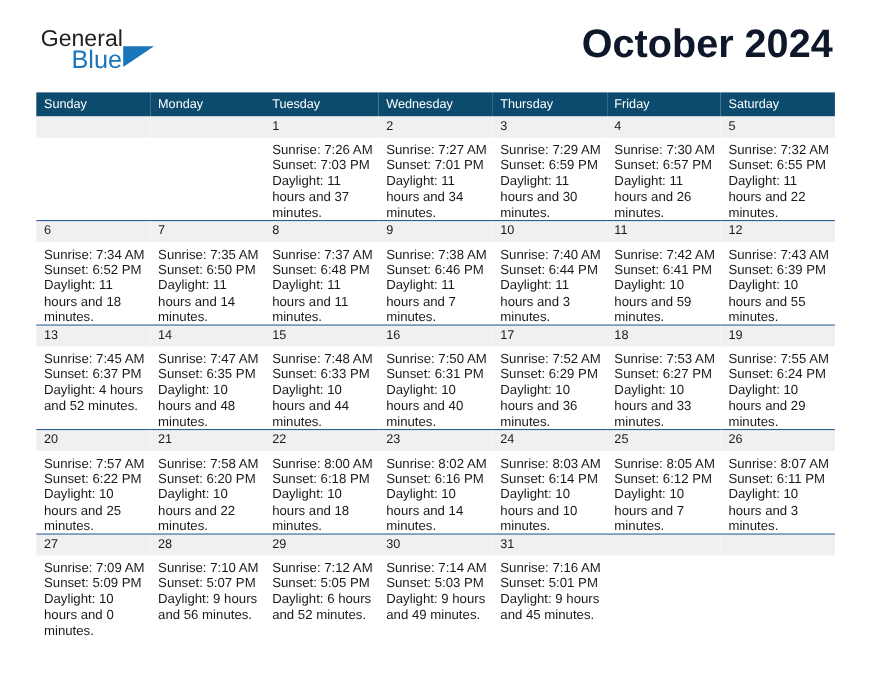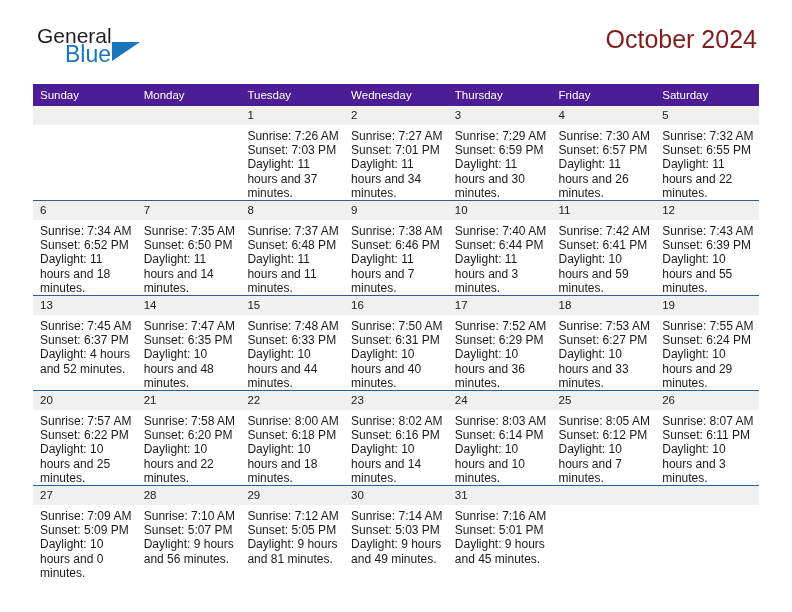--- a/index.html
+++ b/index.html
@@ -57,40 +57,40 @@
     width: 0;
     height: 0;
     border-left: 28px solid #1b75bb;
     border-bottom: 19px solid transparent;
   }
   .title-block {
     text-align: right;
     padding-right: 2px;
   }
   .cal-title {
-    font-size: 25px;
-    color: #7f1d1d;
+    font-size: 36px;
+    color: #0f172a;
     line-height: 31px;
-    font-weight: normal;
+    font-weight: bold;
   }
   .cal-subtitle {
     font-size: 14px;
     color: #1a1a1a;
     line-height: 18px;
     margin-top: 6px;
   }
 
   
   .calendar {
     width: 726px;
     border-collapse: collapse;
     table-layout: fixed;
   }
   .calendar th {
-    background: #4c1d95;
+    background: #0c4a6e;
     color: #ffffff;
     font-size: 11.5px;
     font-weight: normal;
     text-align: left;
     padding: 5px 0 5px 7px;
     height: 19px;
     box-sizing: border-box;
   }
   .calendar td {
     vertical-align: top;
@@ -451,21 +451,21 @@
                 <div class="daylight-wrap">Daylight: 9 hours and 56 minutes.</div>
               </div>
             </div>
           </td>
           <td>
             <div class="cell-inner">
               <div class="daynum-band">29</div>
               <div class="details">
                 <div>Sunrise: 7:12 AM</div>
                 <div>Sunset: 5:05 PM</div>
-                <div class="daylight-wrap">Daylight: 9 hours and 81 minutes.</div>
+                <div class="daylight-wrap">Daylight: 6 hours and 52 minutes.</div>
               </div>
             </div>
           </td>
           <td>
             <div class="cell-inner">
               <div class="daynum-band">30</div>
               <div class="details">
                 <div>Sunrise: 7:14 AM</div>
                 <div>Sunset: 5:03 PM</div>
                 <div class="daylight-wrap">Daylight: 9 hours and 49 minutes.</div>

